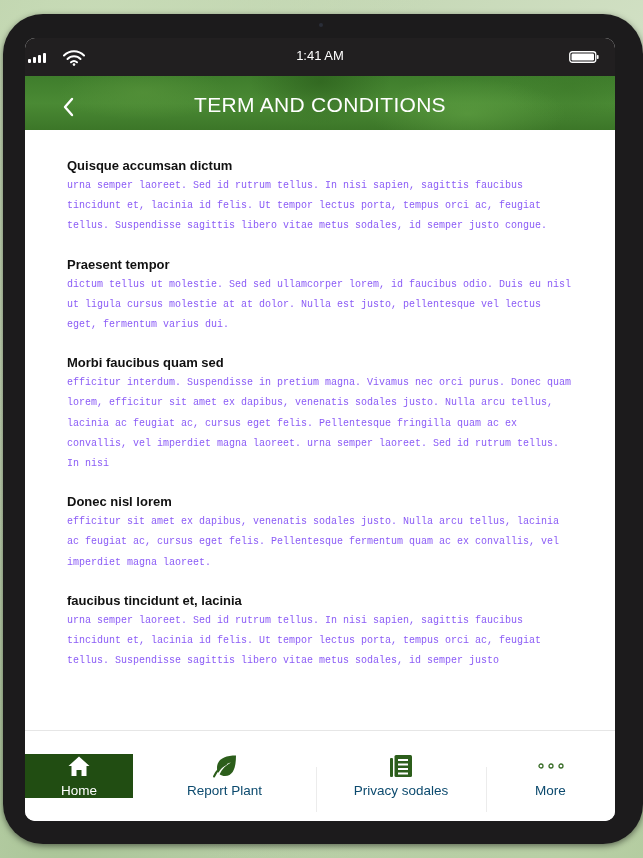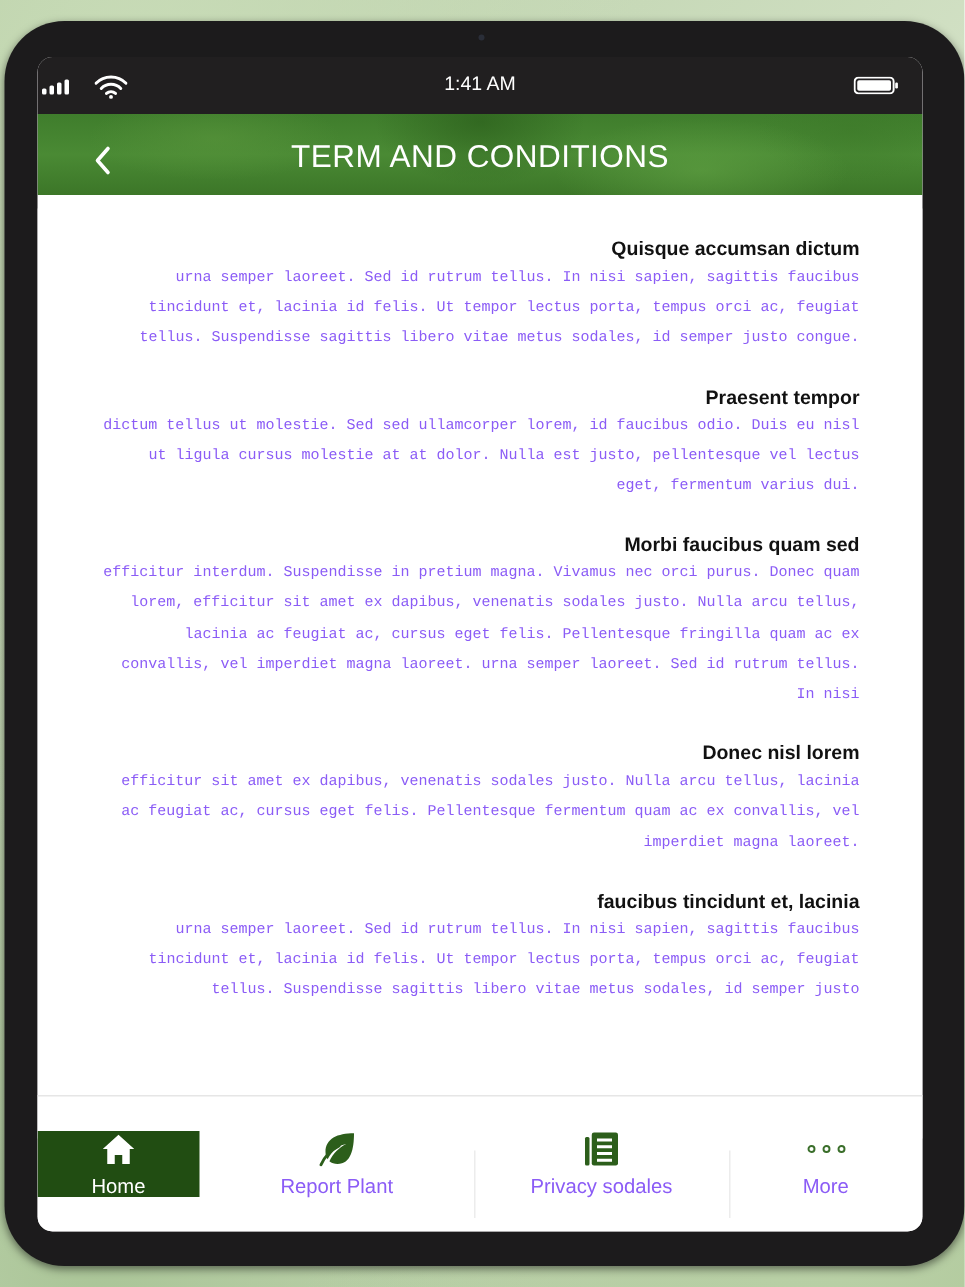--- a/index.html
+++ b/index.html
@@ -64,42 +64,42 @@
       position: absolute; left: 0; right: 0; top: 17px; text-align: center;
       color: #fff; font-family: "Liberation Sans", sans-serif; font-size: 21px;
       letter-spacing: 0.3px;
     }
     .content {
       position: absolute; left: 0; top: 101px; width: 100%; height: 620px;
       padding: 17px 42px 0 42px;
       overflow: hidden;
       background: #fff;
     }
-    .section { margin-bottom: 18px; text-align: right; }
+    .section { margin-bottom: 18px; }
     .section-title {
       font-family: "Liberation Sans", sans-serif;
       font-weight: bold; font-size: 13px; color: #111;
       line-height: 20px;
     }
     .section-body {
       font-family: Liberation Mono, monospace;
       font-size: 10px; color: #8b5cf6; line-height: 20.2px;
     }
     .tabbar {
       position: absolute; left: 0; bottom: 0; width: 100%; height: 91px;
       background: #fff;
       border-top: 1px solid #e6e6e6;
       display: flex;
       align-items: center;
     }
     .tab {
       position: relative;
       display: flex; flex-direction: column; align-items: center; justify-content: center;
       cursor: pointer;
-      font-family: "Liberation Sans", sans-serif; font-size: 13.5px; color: #8b5cf6;
+      font-family: "Liberation Sans", sans-serif; font-size: 13.5px; color: #0c4a6e;
     }
     .tab .tab-icon { height: 24px; display: flex; align-items: center; justify-content: center; margin-bottom: 5px; }
     .tab.active { background: #214d12; color: #fff; }
     .tab-home { width: 108px; }
     .tab-report { width: 183px; }
     .tab-privacy { width: 170px; }
     .tab-more { width: 129px; }
     .divider {
       position: absolute; left: 0; top: 13px; width: 1px; height: 45px; background: #ececec;
     }

